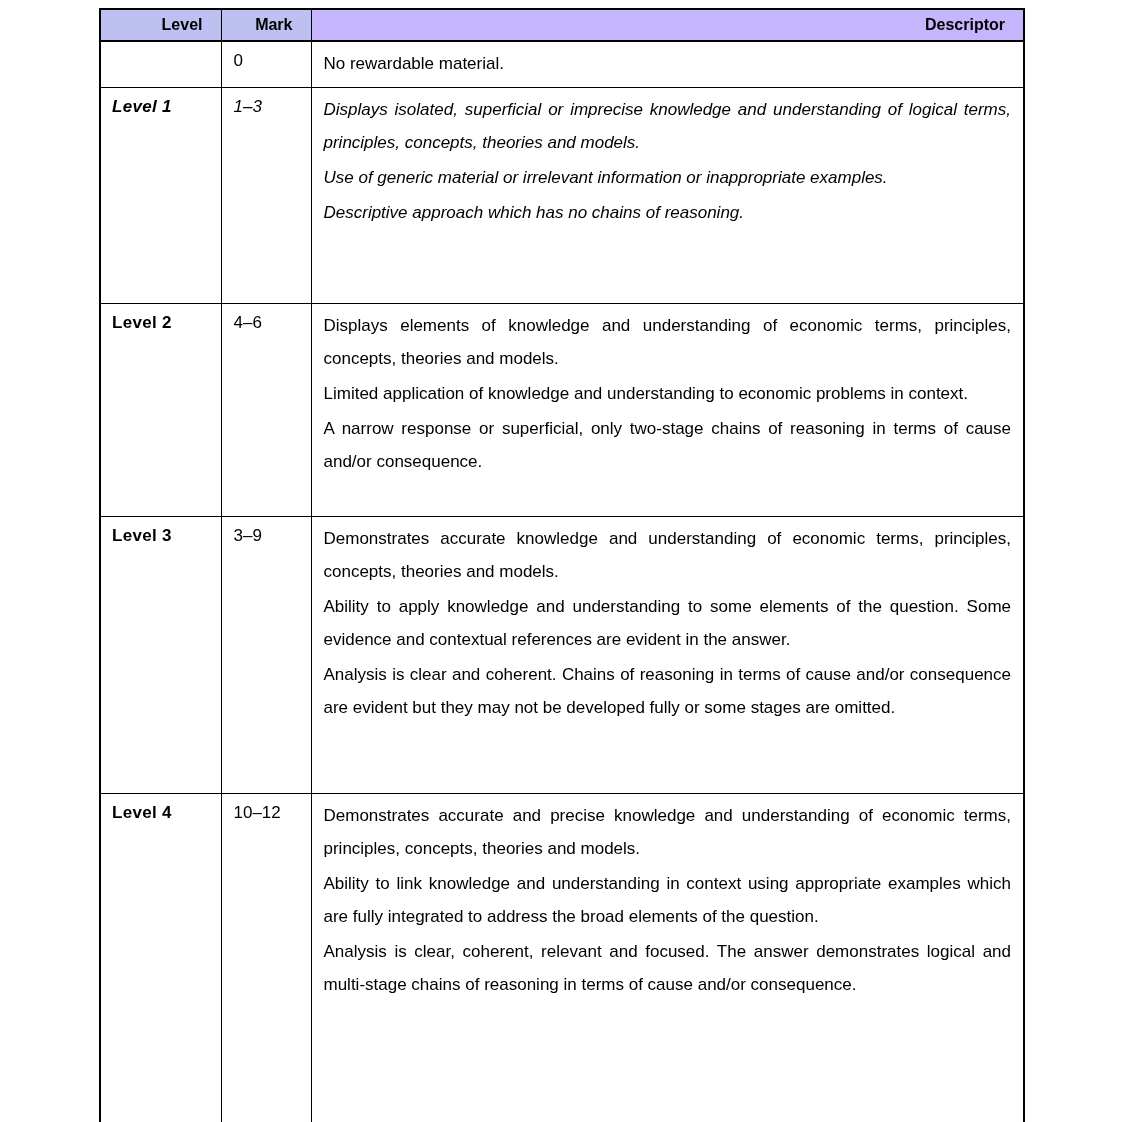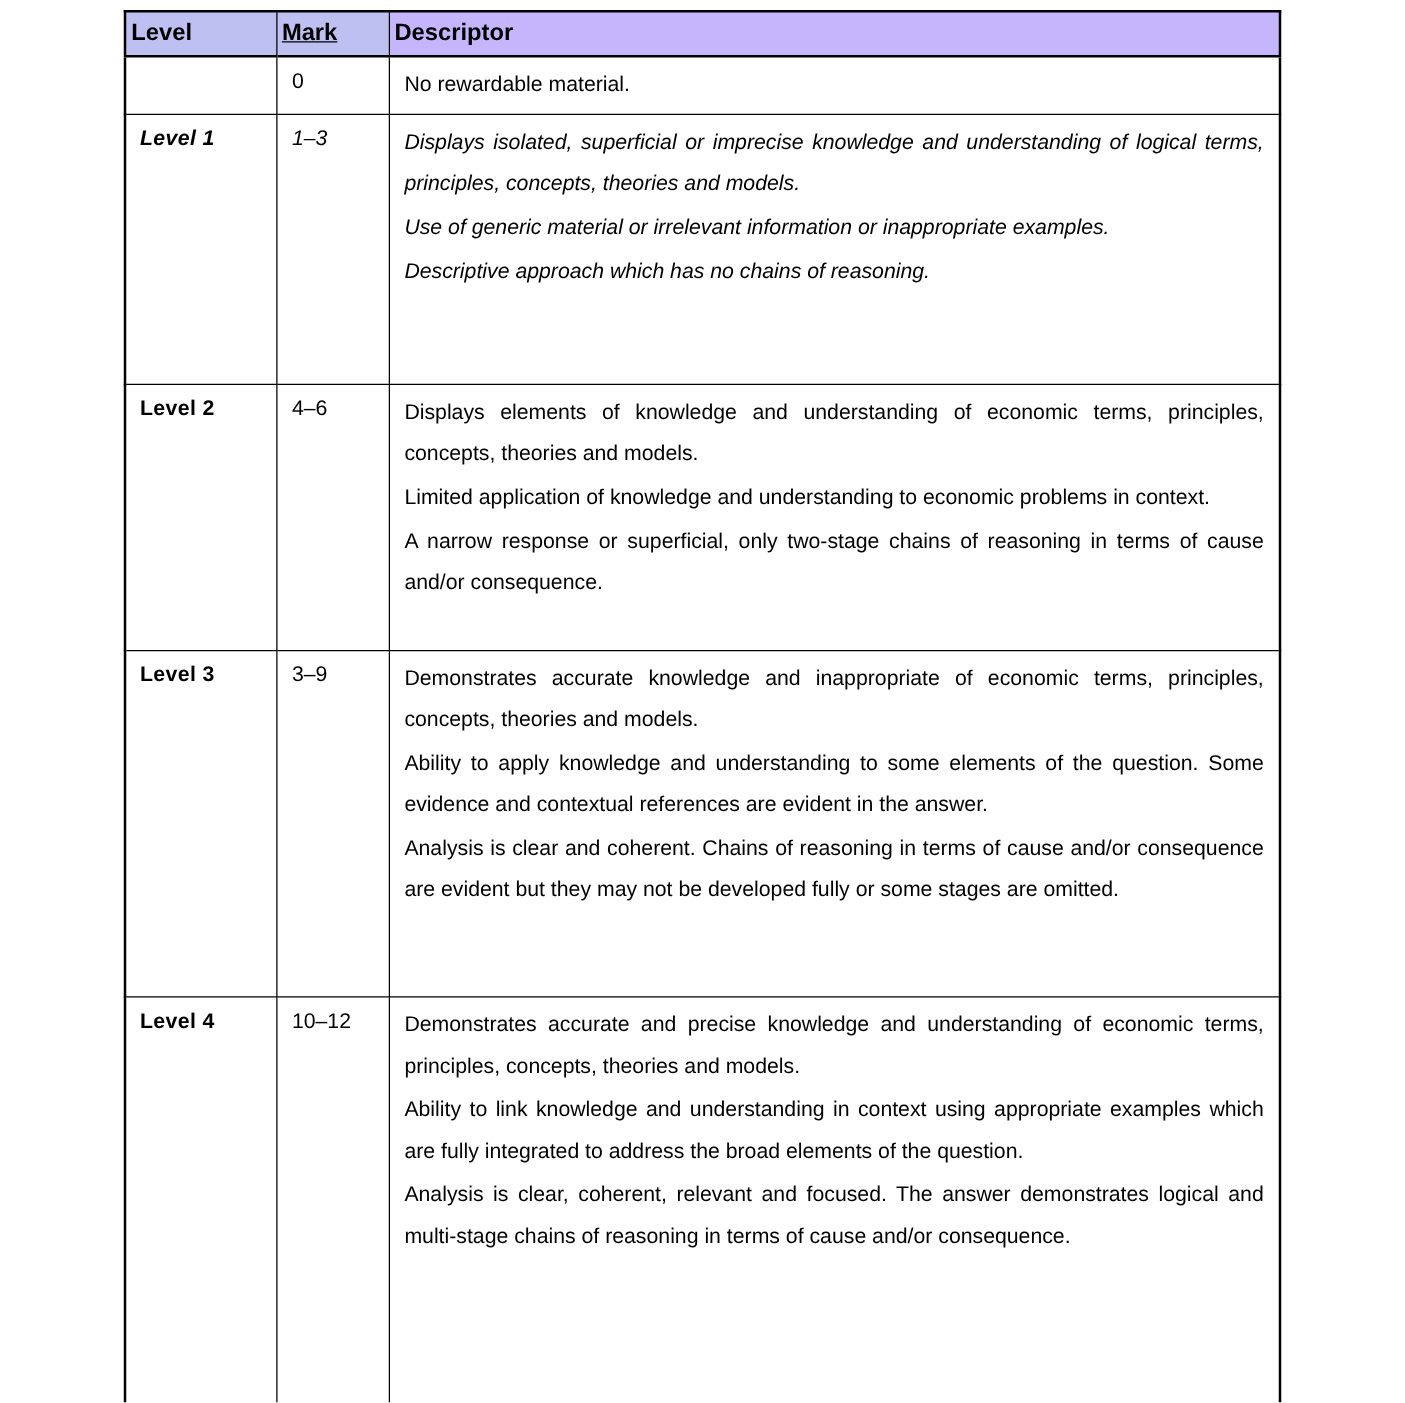--- a/index.html
+++ b/index.html
@@ -23,25 +23,25 @@
     width: 926px;
     border-collapse: collapse;
     table-layout: fixed;
     border: 2px solid #000000;
   }
   col.c-level { width: 121px; }
   col.c-mark  { width: 90px;  }
   thead th {
     border: 1px solid #000000;
     border-bottom: 2px solid #000000;
-    font-size: 19px;
+    font-size: 16px;
     font-weight: bold;
-    text-align: left;
+    text-align: right;
     vertical-align: middle;
-    padding: 6px 4px;
+    padding: 6px 18px;
   }
   tbody td {
     border: 1px solid #000000;
     vertical-align: top;
     font-size: 17px;
   }
   td.cell-level {
     font-weight: bold;
     padding: 9px 4px 0 11px;
     letter-spacing: 0.3px;
@@ -71,21 +71,21 @@
 <div class="page">
   <table class="mark-scheme">
     <colgroup>
       <col class="c-level">
       <col class="c-mark">
       <col class="c-desc">
     </colgroup>
     <thead>
       <tr>
         <th style="background: rgb(191, 192, 242);">Level</th>
-        <th style="background: rgb(191, 192, 242); text-decoration: underline;">Mark</th>
+        <th style="background: rgb(191, 192, 242);">Mark</th>
         <th style="background: #c4b5fd;">Descriptor</th>
       </tr>
     </thead>
     <tbody>
       <tr class="row-zero">
         <td class="cell-level"></td>
         <td class="cell-mark">0</td>
         <td class="cell-desc">
           <p>No rewardable material.</p>
         </td>
@@ -105,21 +105,21 @@
         <td class="cell-desc">
           <p>Displays elements of knowledge and understanding of economic terms, principles, concepts, theories and models.</p>
           <p>Limited application of knowledge and understanding to economic problems in context.</p>
           <p>A narrow response or superficial, only two-stage chains of reasoning in terms of cause and/or consequence.</p>
         </td>
       </tr>
       <tr class="row-lvl3">
         <td class="cell-level">Level 3</td>
         <td class="cell-mark">3–9</td>
         <td class="cell-desc">
-          <p>Demonstrates accurate knowledge and inappropriate of economic terms, principles, concepts, theories and models.</p>
+          <p>Demonstrates accurate knowledge and understanding of economic terms, principles, concepts, theories and models.</p>
           <p>Ability to apply knowledge and understanding to some elements of the question. Some evidence and contextual references are evident in the answer.</p>
           <p>Analysis is clear and coherent. Chains of reasoning in terms of cause and/or consequence are evident but they may not be developed fully or some stages are omitted.</p>
         </td>
       </tr>
       <tr class="row-lvl4">
         <td class="cell-level">Level 4</td>
         <td class="cell-mark">10–12</td>
         <td class="cell-desc">
           <p>Demonstrates accurate and precise knowledge and understanding of economic terms, principles, concepts, theories and models.</p>
           <p>Ability to link knowledge and understanding in context using appropriate examples which are fully integrated to address the broad elements of the question.</p>

